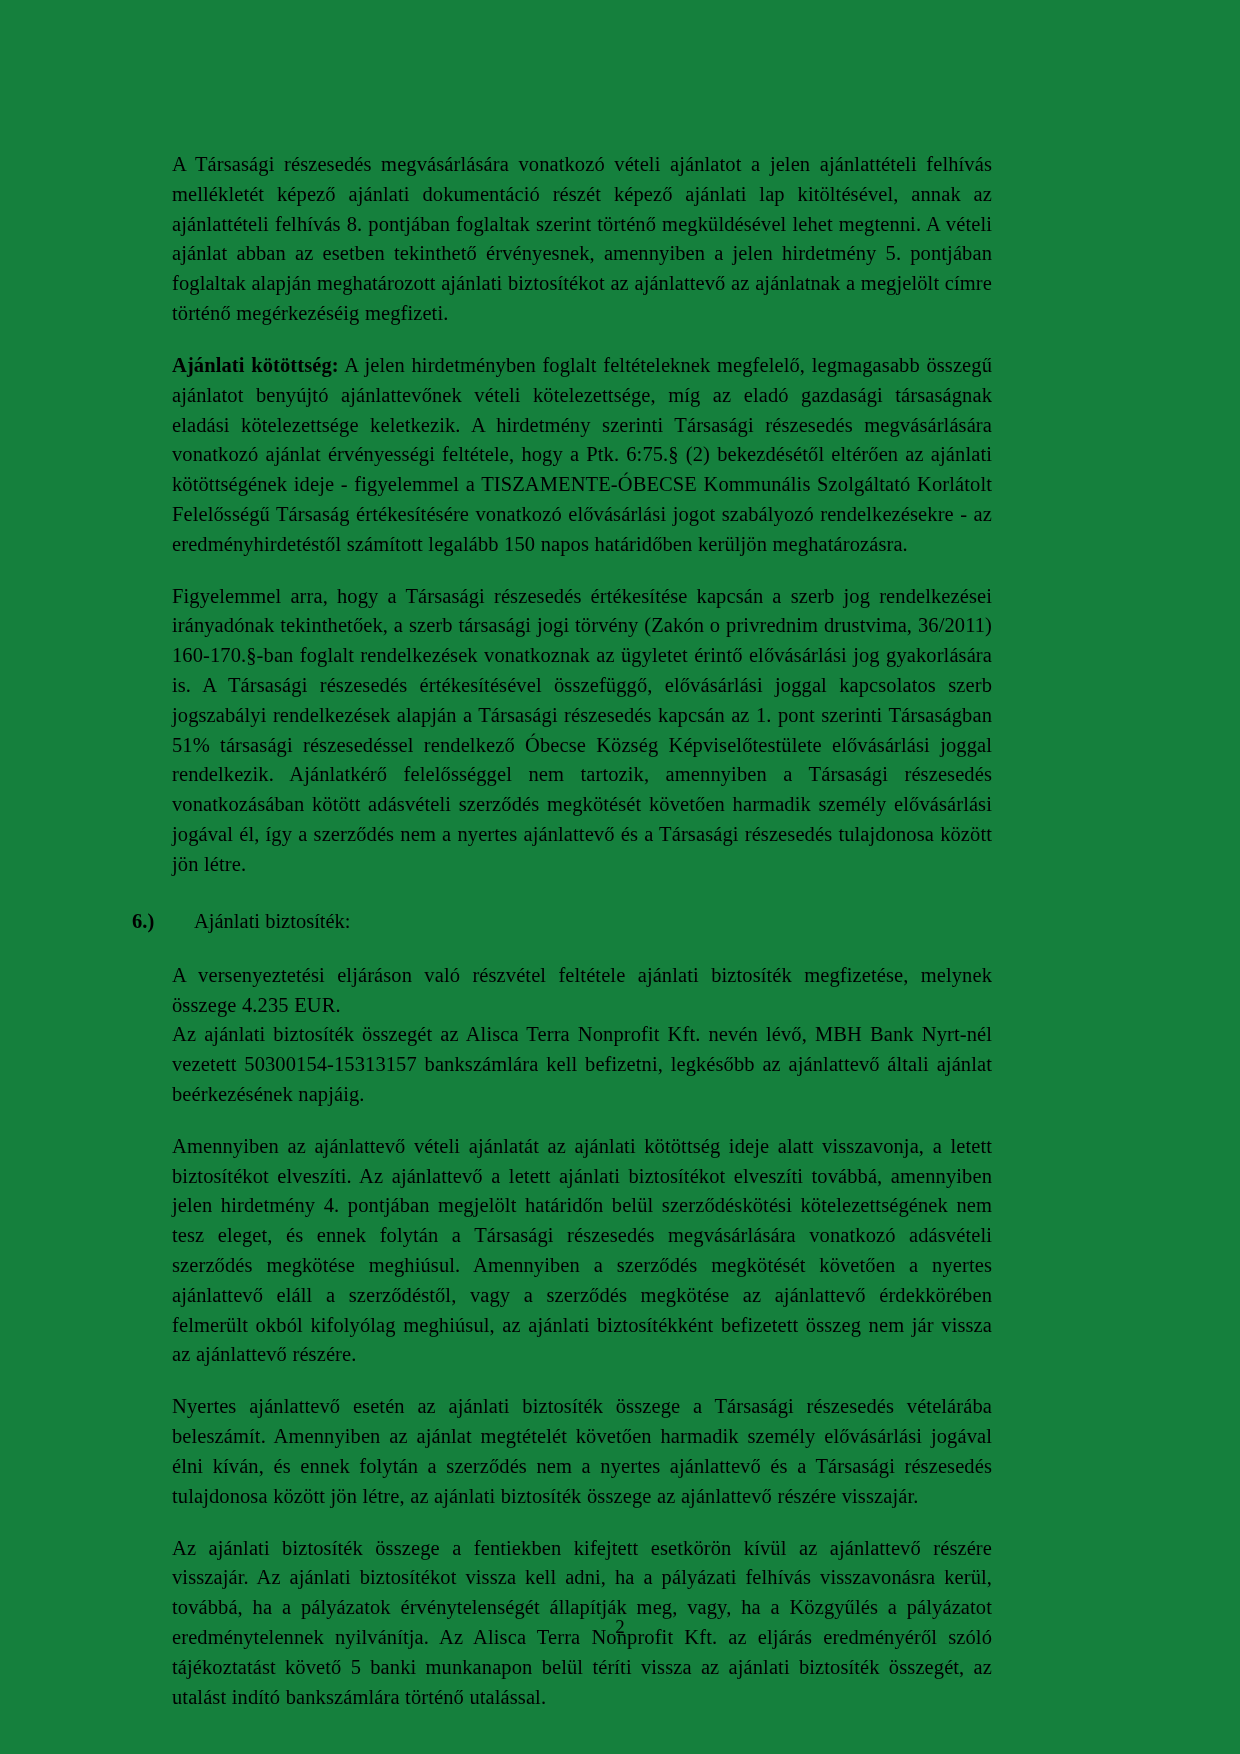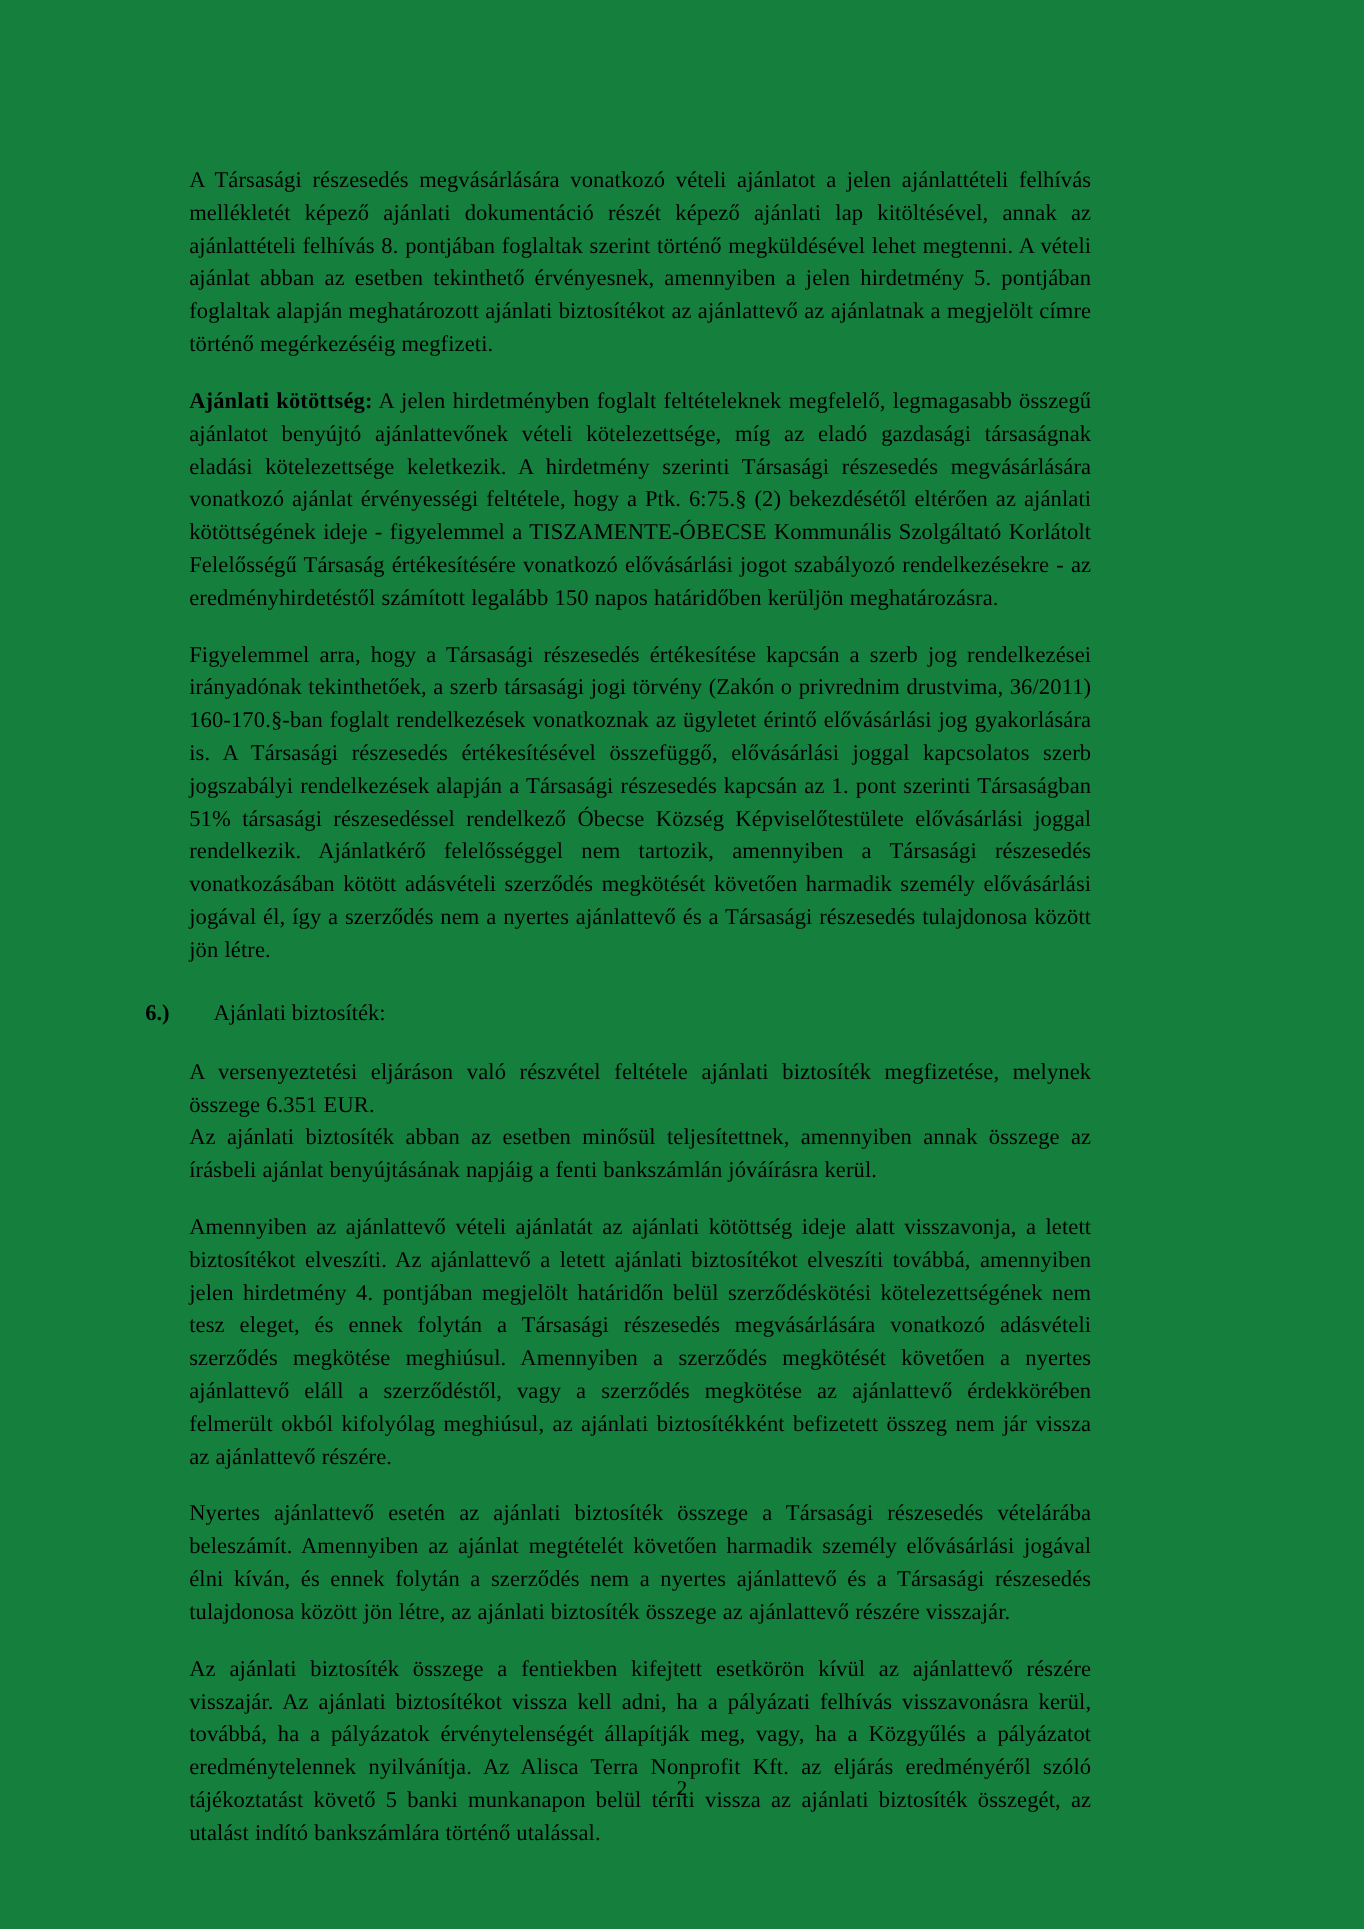--- a/index.html
+++ b/index.html
@@ -78,24 +78,24 @@
 
     <p class="para"><span class="lead-bold">Ajánlati kötöttség:</span><span> A jelen hirdetményben foglalt feltételeknek megfelelő, legmagasabb összegű ajánlatot benyújtó ajánlattevőnek vételi kötelezettsége, míg az eladó gazdasági társaságnak eladási kötelezettsége keletkezik. A hirdetmény szerinti Társasági részesedés megvásárlására vonatkozó ajánlat érvényességi feltétele, hogy a Ptk. 6:75.§ (2) bekezdésétől eltérően az ajánlati kötöttségének ideje - figyelemmel a TISZAMENTE-ÓBECSE Kommunális Szolgáltató Korlátolt Felelősségű Társaság értékesítésére vonatkozó elővásárlási jogot szabályozó rendelkezésekre - az eredményhirdetéstől számított legalább 150 napos határidőben kerüljön meghatározásra.</span></p>
 
     <p class="para">Figyelemmel arra, hogy a Társasági részesedés értékesítése kapcsán a szerb jog rendelkezései irányadónak tekinthetőek, a szerb társasági jogi törvény (Zakón o privrednim drustvima, 36/2011) 160-170.§-ban foglalt rendelkezések vonatkoznak az ügyletet érintő elővásárlási jog gyakorlására is. A Társasági részesedés értékesítésével összefüggő, elővásárlási joggal kapcsolatos szerb jogszabályi rendelkezések alapján a Társasági részesedés kapcsán az 1. pont szerinti Társaságban 51% társasági részesedéssel rendelkező Óbecse Község Képviselőtestülete elővásárlási joggal rendelkezik. Ajánlatkérő felelősséggel nem tartozik, amennyiben a Társasági részesedés vonatkozásában kötött adásvételi szerződés megkötését követően harmadik személy elővásárlási jogával él, így a szerződés nem a nyertes ajánlattevő és a Társasági részesedés tulajdonosa között jön létre.</p>
 
     <div class="section-heading">
       <span class="sec-num">6.)</span>
       <span class="sec-title">Ajánlati biztosíték:</span>
     </div>
 
-    <p class="para nogap">A versenyeztetési eljáráson való részvétel feltétele ajánlati biztosíték megfizetése, melynek összege 6.351 EUR.</p>
+    <p class="para nogap">A versenyeztetési eljáráson való részvétel feltétele ajánlati biztosíték megfizetése, melynek összege 4.235 EUR.</p>
 
+    <p class="para">Az ajánlati biztosíték összegét az Alisca Terra Nonprofit Kft. nevén lévő, MBH Bank Nyrt-nél vezetett 50300154-15313157 bankszámlára kell befizetni, legkésőbb az ajánlattevő általi ajánlat beérkezésének napjáig.</p>
 
-    <p class="para">Az ajánlati biztosíték abban az esetben minősül teljesítettnek, amennyiben annak összege az írásbeli ajánlat benyújtásának napjáig a fenti bankszámlán jóváírásra kerül.</p>
 
     <p class="para">Amennyiben az ajánlattevő vételi ajánlatát az ajánlati kötöttség ideje alatt visszavonja, a letett biztosítékot elveszíti. Az ajánlattevő a letett ajánlati biztosítékot elveszíti továbbá, amennyiben jelen hirdetmény 4. pontjában megjelölt határidőn belül szerződéskötési kötelezettségének nem tesz eleget, és ennek folytán a Társasági részesedés megvásárlására vonatkozó adásvételi szerződés megkötése meghiúsul. Amennyiben a szerződés megkötését követően a nyertes ajánlattevő eláll a szerződéstől, vagy a szerződés megkötése az ajánlattevő érdekkörében felmerült okból kifolyólag meghiúsul, az ajánlati biztosítékként befizetett összeg nem jár vissza az ajánlattevő részére.</p>
 
     <p class="para">Nyertes ajánlattevő esetén az ajánlati biztosíték összege a Társasági részesedés vételárába beleszámít. Amennyiben az ajánlat megtételét követően harmadik személy elővásárlási jogával élni kíván, és ennek folytán a szerződés nem a nyertes ajánlattevő és a Társasági részesedés tulajdonosa között jön létre, az ajánlati biztosíték összege az ajánlattevő részére visszajár.</p>
 
     <p class="para">Az ajánlati biztosíték összege a fentiekben kifejtett esetkörön kívül az ajánlattevő részére visszajár. Az ajánlati biztosítékot vissza kell adni, ha a pályázati felhívás visszavonásra kerül, továbbá, ha a pályázatok érvénytelenségét állapítják meg, vagy, ha a Közgyűlés a pályázatot eredménytelennek nyilvánítja. Az Alisca Terra Nonprofit Kft. az eljárás eredményéről szóló tájékoztatást követő 5 banki munkanapon belül téríti vissza az ajánlati biztosíték összegét, az utalást indító bankszámlára történő utalással.</p>
 
   </div>
 
   <div class="page-number">2</div>

